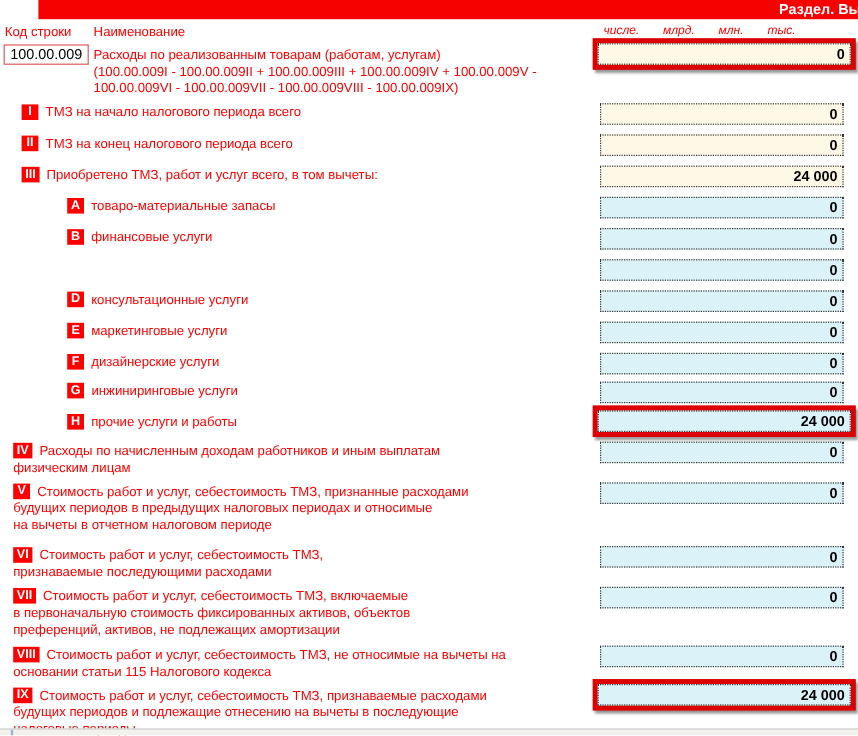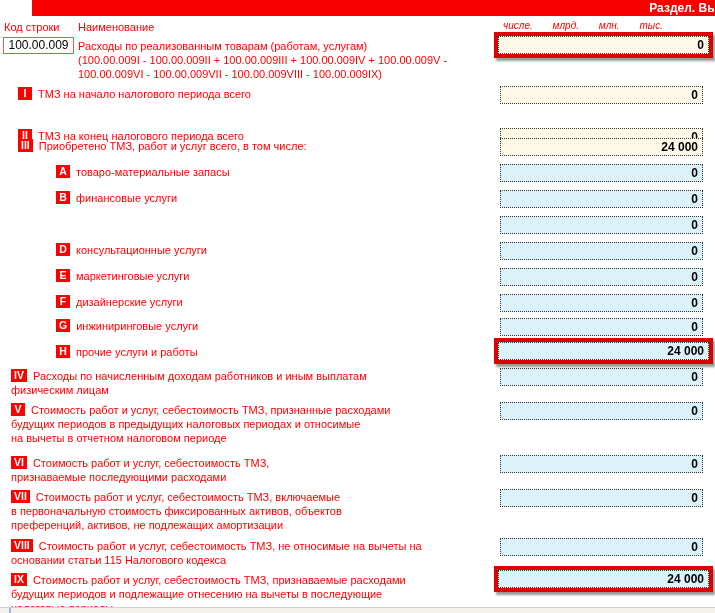--- a/index.html
+++ b/index.html
@@ -25,21 +25,21 @@
     position:absolute;left:503px;top:20px;width:160px;
     display:flex;justify-content:space-between;
     color:#ff0000;font-size:10px;font-style:italic;
   }
 
   
   .rows{position:absolute;left:0;top:0;width:715px;height:613px;}
   .row{position:absolute;left:0;width:715px;}
   .row:nth-child(1){top:32px;}
   .row:nth-child(2){top:86px;}
-  .row:nth-child(3){top:128px;}
+  .row:nth-child(3){top:112px;}
   .row:nth-child(4){top:138px;}
   .row:nth-child(5){top:164px;}
   .row:nth-child(6){top:190px;}
   .row:nth-child(7){top:216px;}
   .row:nth-child(8){top:242px;}
   .row:nth-child(9){top:268px;}
   .row:nth-child(10){top:294px;}
   .row:nth-child(11){top:318px;}
   .row:nth-child(12){top:338px;}
   .row:nth-child(13){top:368px;}
@@ -134,21 +134,21 @@
           <div class="field f-cream">0</div>
         </div>
       </div>
       <div class="row lvl-roman">
         <div class="label"><span class="badge">II</span><span class="ltext">ТМЗ на конец налогового периода всего</span></div>
         <div class="fieldbox">
           <div class="field f-cream">0</div>
         </div>
       </div>
       <div class="row lvl-roman">
-        <div class="label"><span class="badge">III</span><span class="ltext">Приобретено ТМЗ, работ и услуг всего,  в том числе:</span></div>
+        <div class="label"><span class="badge">III</span><span class="ltext">Приобретено ТМЗ, работ и услуг всего,  в том вычеты:</span></div>
         <div class="fieldbox">
           <div class="field f-cream">24 000</div>
         </div>
       </div>
       <div class="row lvl-letter">
         <div class="label"><span class="badge">A</span><span class="ltext">товаро-материальные запасы</span></div>
         <div class="fieldbox">
           <div class="field f-cyan">0</div>
         </div>
       </div>

